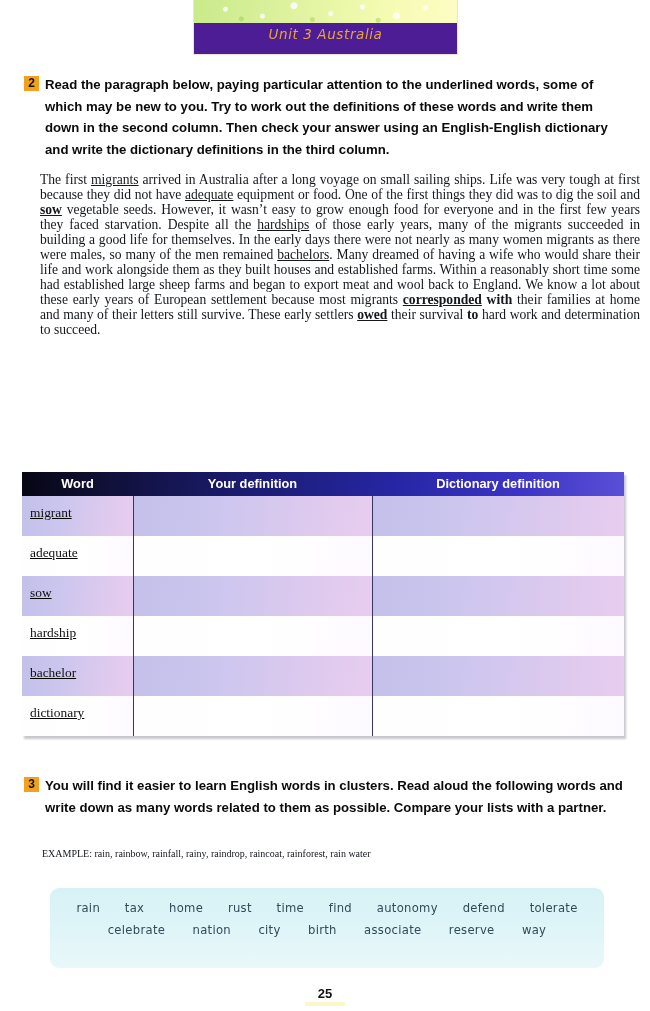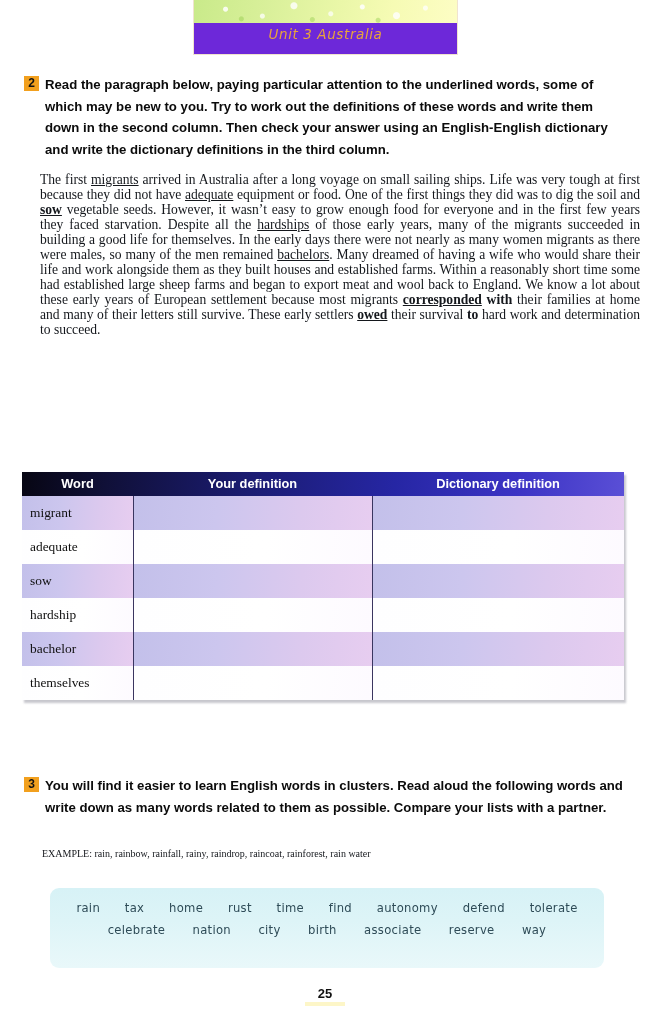--- a/index.html
+++ b/index.html
@@ -18,21 +18,21 @@
   
   .unit-header {
     position: absolute;
     left: 193px;
     top: 0px;
     width: 265px;
     height: 55px;
     border: 1px solid #f0e3cf;
     border-top: none;
     box-sizing: border-box;
-    background: #6d28d9;
+    background: #4c1d95;
     overflow: hidden;
   }
   .unit-strip {
     position: absolute;
     left: 0;
     top: 0;
     width: 100%;
     height: 23px;
     background:
       radial-gradient(circle at 12% 40%, rgba(255,255,255,0.85) 0 2px, transparent 3px),
@@ -121,21 +121,22 @@
     font-size: 12.8px;
     line-height: 24px;
     text-align: center;
   }
   .col-w  { width: 111px; }
   .col-y  { width: 239px; }
   .col-d  { width: 252px; }
 
   .vt-row {
     display: flex;
-    height: 34px;
+    height: 40px;
+    text-decoration: underline;
   }
   .vt-row.shade .cell { background: linear-gradient(95deg, #c3c0ea 0%, #ccc6ee 35%, #dcc9ee 70%, #e7cdf0 100%); }
   .vt-row.plain .cell { background: linear-gradient(95deg, #fefeff 0%, #ffffff 55%, #fdfaff 100%); }
   .cell {
     height: 100%;
     box-sizing: border-box;
   }
   .cell.word {
     font-family: "Liberation Serif", serif;
     font-size: 13.4px;
@@ -238,21 +239,21 @@
         <div class="cell word col-w">hardship</div>
         <div class="cell col-y divide-l"></div>
         <div class="cell col-d divide-l"></div>
       </div>
       <div class="vt-row shade">
         <div class="cell word col-w">bachelor</div>
         <div class="cell col-y divide-l"></div>
         <div class="cell col-d divide-l"></div>
       </div>
       <div class="vt-row plain">
-        <div class="cell word col-w">themselves</div>
+        <div class="cell word col-w">dictionary</div>
         <div class="cell col-y divide-l"></div>
         <div class="cell col-d divide-l"></div>
       </div>
     </div>
 </div>
 
 <div class="exercise" style="left:24px; top:775px; width:604px;">
   <span class="ex-num">3</span>
   <span class="ex-text">You will find it easier to learn English words in clusters. Read aloud the following words and write down as many words related to them as possible. Compare your lists with a partner.</span>
 </div>

